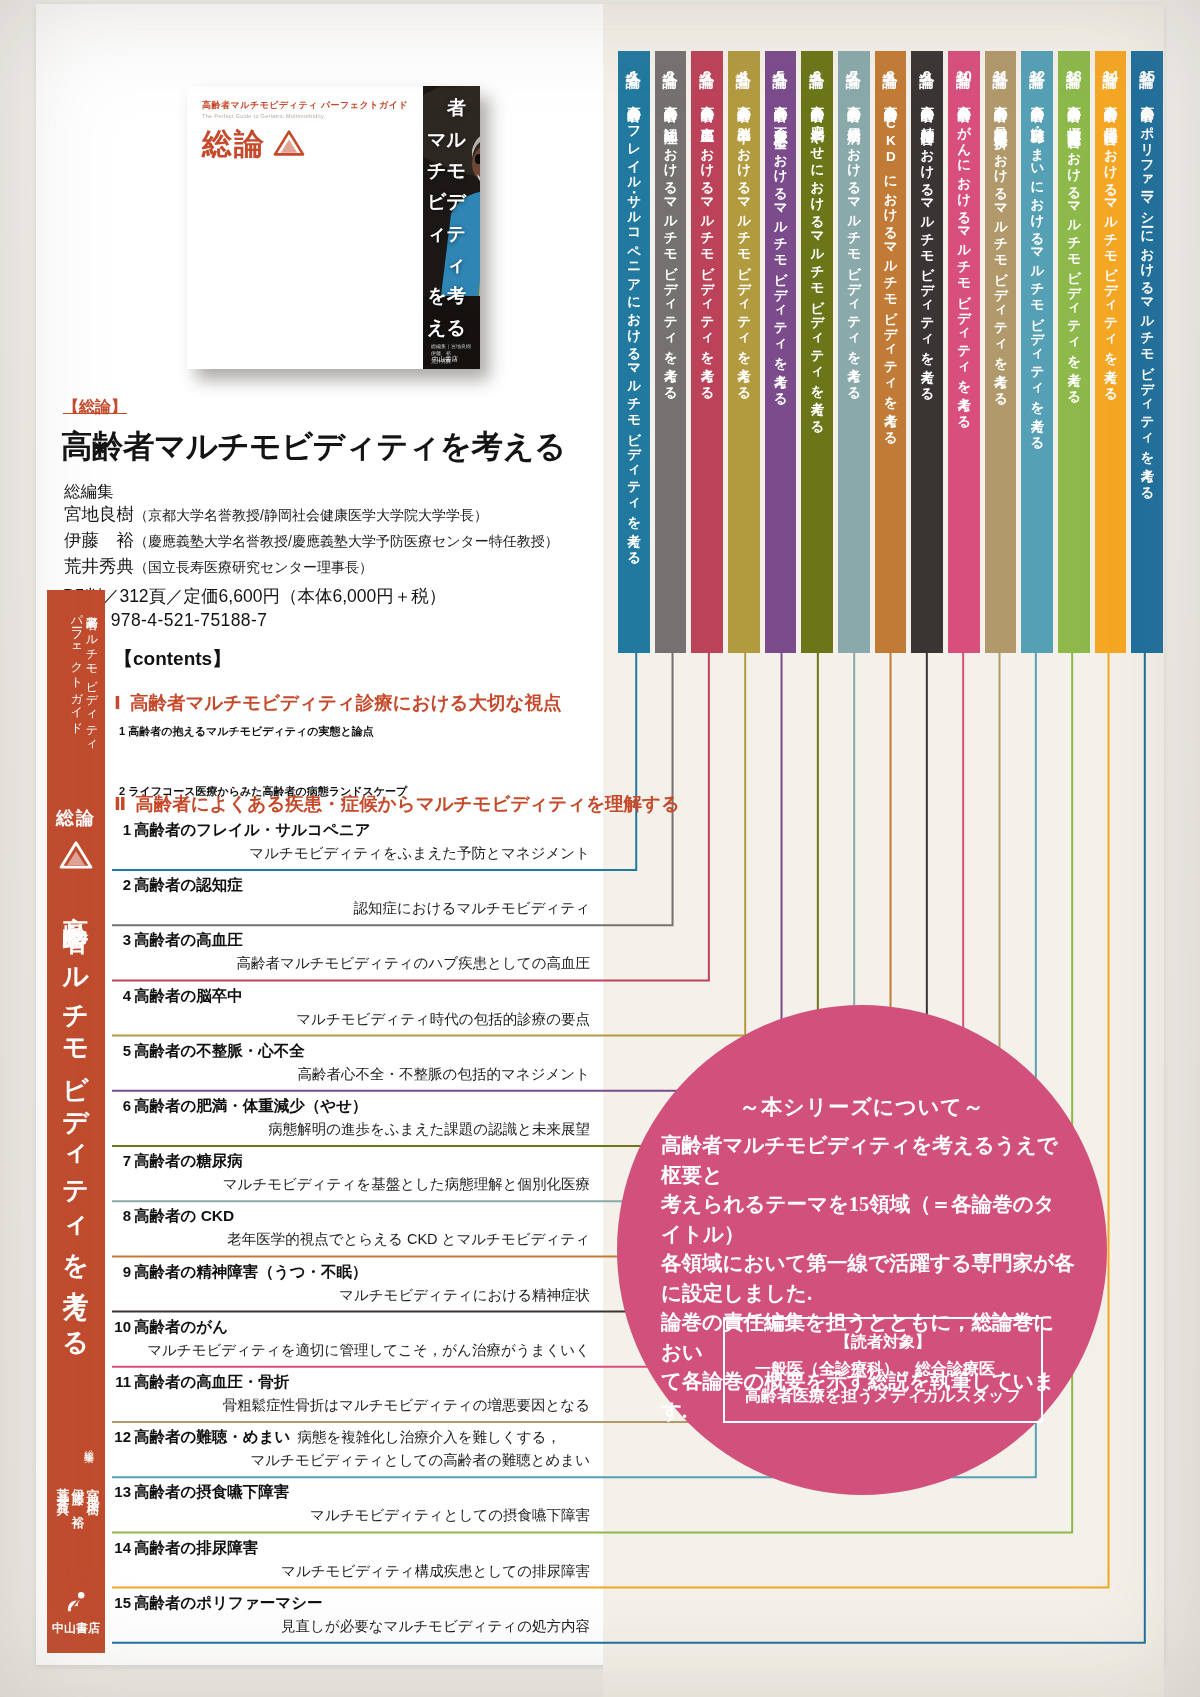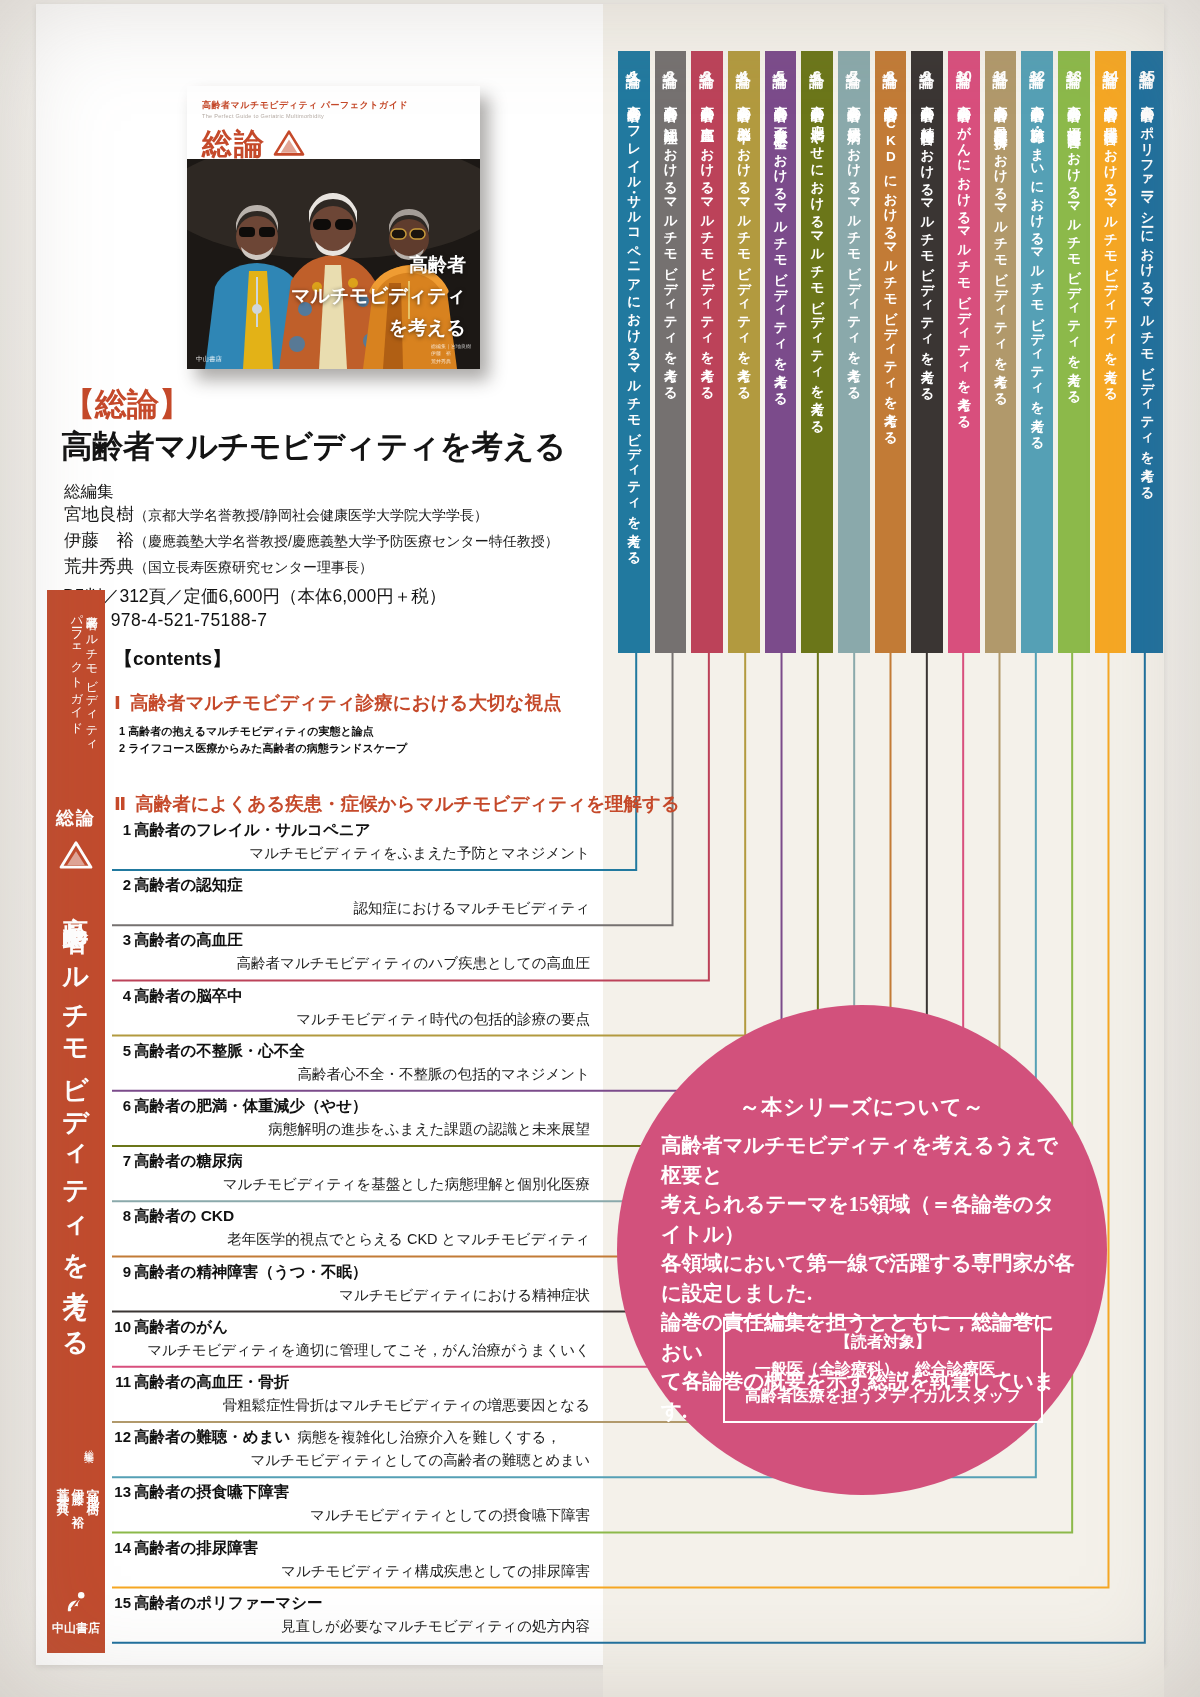--- a/index.html
+++ b/index.html
@@ -30,38 +30,38 @@
   #connectors{position:absolute;left:0;top:0;z-index:3;}
 
   
   .vtext{writing-mode:vertical-rl;text-orientation:upright;}
 
   
   .cover{
     position:absolute;left:187px;top:86px;width:293px;height:283px;
     background:#fff;z-index:5;
     box-shadow:9px 11px 16px rgba(40,35,30,.38);
-    display:flex;flex-direction:column;
+    display:flex;
   }
   .cover-top{padding:13px 15px 6px 15px;background:#fff;height:73px;box-sizing:border-box;}
   .cover-series{color:var(--accent);font-size:9px;font-weight:700;letter-spacing:.5px;}
   .cover-series-en{color:#b3a9a2;font-size:5.5px;margin-top:1px;letter-spacing:.3px;}
   .cover-vol-row{display:flex;align-items:center;gap:7px;margin-top:5px;}
   .cover-vol{color:var(--accent);font-size:30px;font-weight:800;letter-spacing:2px;}
   .tri-logo{color:var(--accent);}
   .cover-photo{position:relative;flex:1;background:linear-gradient(#35302b,#14110f 80%);overflow:hidden;}
   .cover-title{
     position:absolute;right:14px;bottom:26px;text-align:right;color:#fff;
     font-weight:800;font-size:19px;line-height:1.65;text-shadow:0 1px 4px rgba(0,0,0,.6);
   }
   .cover-pub{position:absolute;left:9px;bottom:5px;color:#fff;font-size:6.5px;opacity:.9;}
   .cover-credits{position:absolute;right:9px;bottom:4px;text-align:left;color:#fff;font-size:5px;line-height:1.5;opacity:.75;}
 
   
-  .vol-tag{position:absolute;left:63px;top:383px;color:var(--accent);font-size:32px;font-weight:800;z-index:5;}
+  .vol-tag{position:absolute;left:63px;top:397px;color:var(--accent);font-size:16px;font-weight:800;z-index:5;text-decoration:underline;}
   .main-title{position:absolute;left:61px;top:426px;color:#141414;font-size:31.5px;font-weight:800;letter-spacing:-.5px;z-index:5;white-space:nowrap;}
   .editors-label{position:absolute;left:64px;top:481px;font-size:16.5px;color:#1a1a1a;z-index:5;}
   .editor-row{position:absolute;left:64px;z-index:5;white-space:nowrap;color:#1a1a1a;}
   .editor-row .e-name{font-size:17.5px;}
   .editor-row .e-affil{font-size:14px;}
   .spec-line{position:absolute;left:63px;top:584px;font-size:17.5px;color:#111;z-index:5;}
   .isbn-line{position:absolute;left:63px;top:610px;font-size:17.5px;color:#111;letter-spacing:.4px;z-index:5;}
 
   
   .spine{
@@ -251,21 +251,21 @@
     </div>
     <div class="spine-pub">中山書店</div>
   </div>
 
   <div class="toc">
     <div class="toc-heading">【contents】</div>
     <div class="toc-sec" style="top:690px">
       <span class="sec-num">Ⅰ</span><span>高齢者マルチモビディティ診療における大切な視点</span>
     </div>
     <div class="toc-front" style="top:724px">1 高齢者の抱えるマルチモビディティの実態と論点</div>
-    <div class="toc-front" style="top:741px">2 ライフコース医療からみた高齢者の病態ランドスケープ</div>
+    <div class="toc-front" style="top:784px">2 ライフコース医療からみた高齢者の病態ランドスケープ</div>
     <div class="toc-sec" style="top:791px">
       <span class="sec-num">Ⅱ</span><span>高齢者によくある疾患・症候からマルチモビディティを理解する</span>
     </div>
     <div id="toc-list">
   <div class="toc-item" style="--i: 0;">
     <div class="toc-line1">
       <span class="toc-num">1</span>
       <span class="toc-title">高齢者のフレイル・サルコペニア</span>
       <span class="toc-suffix"></span>
     </div>

